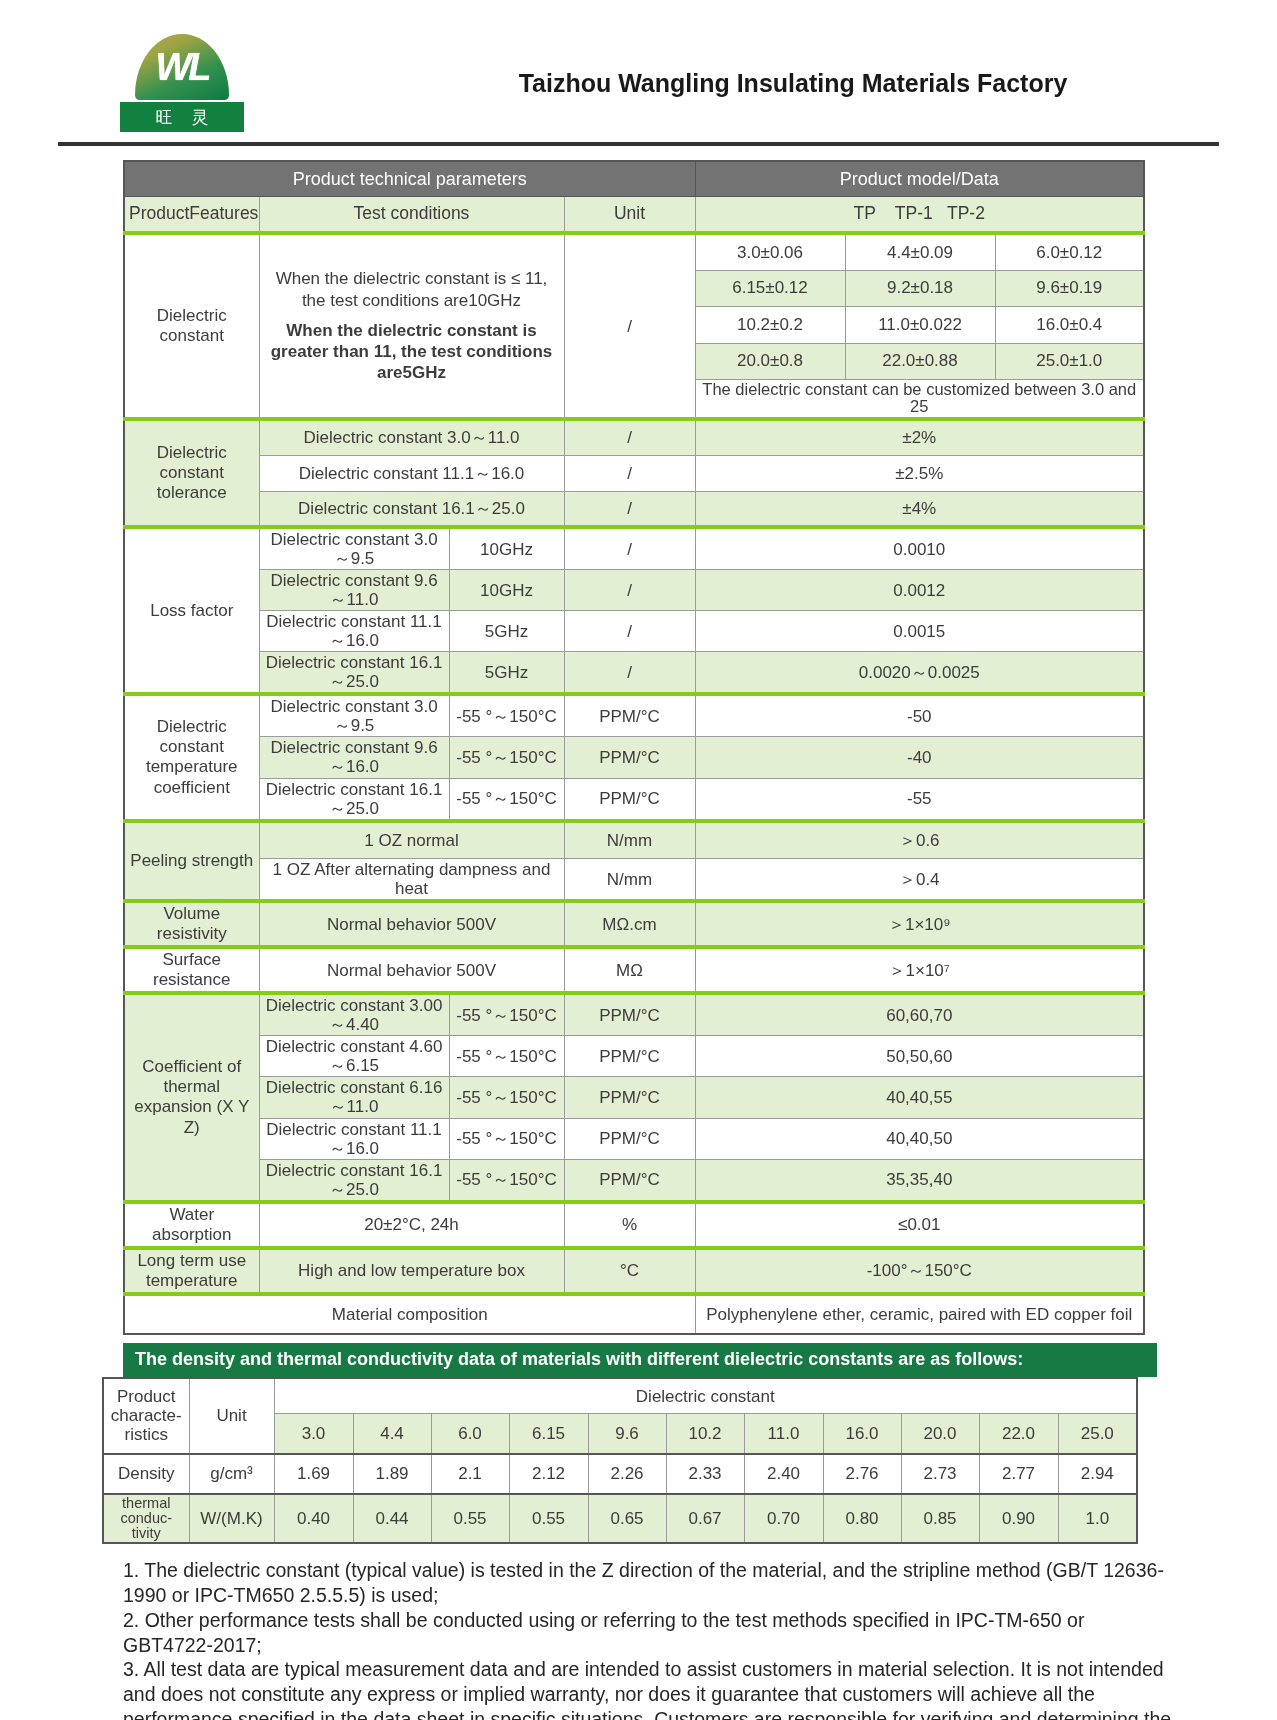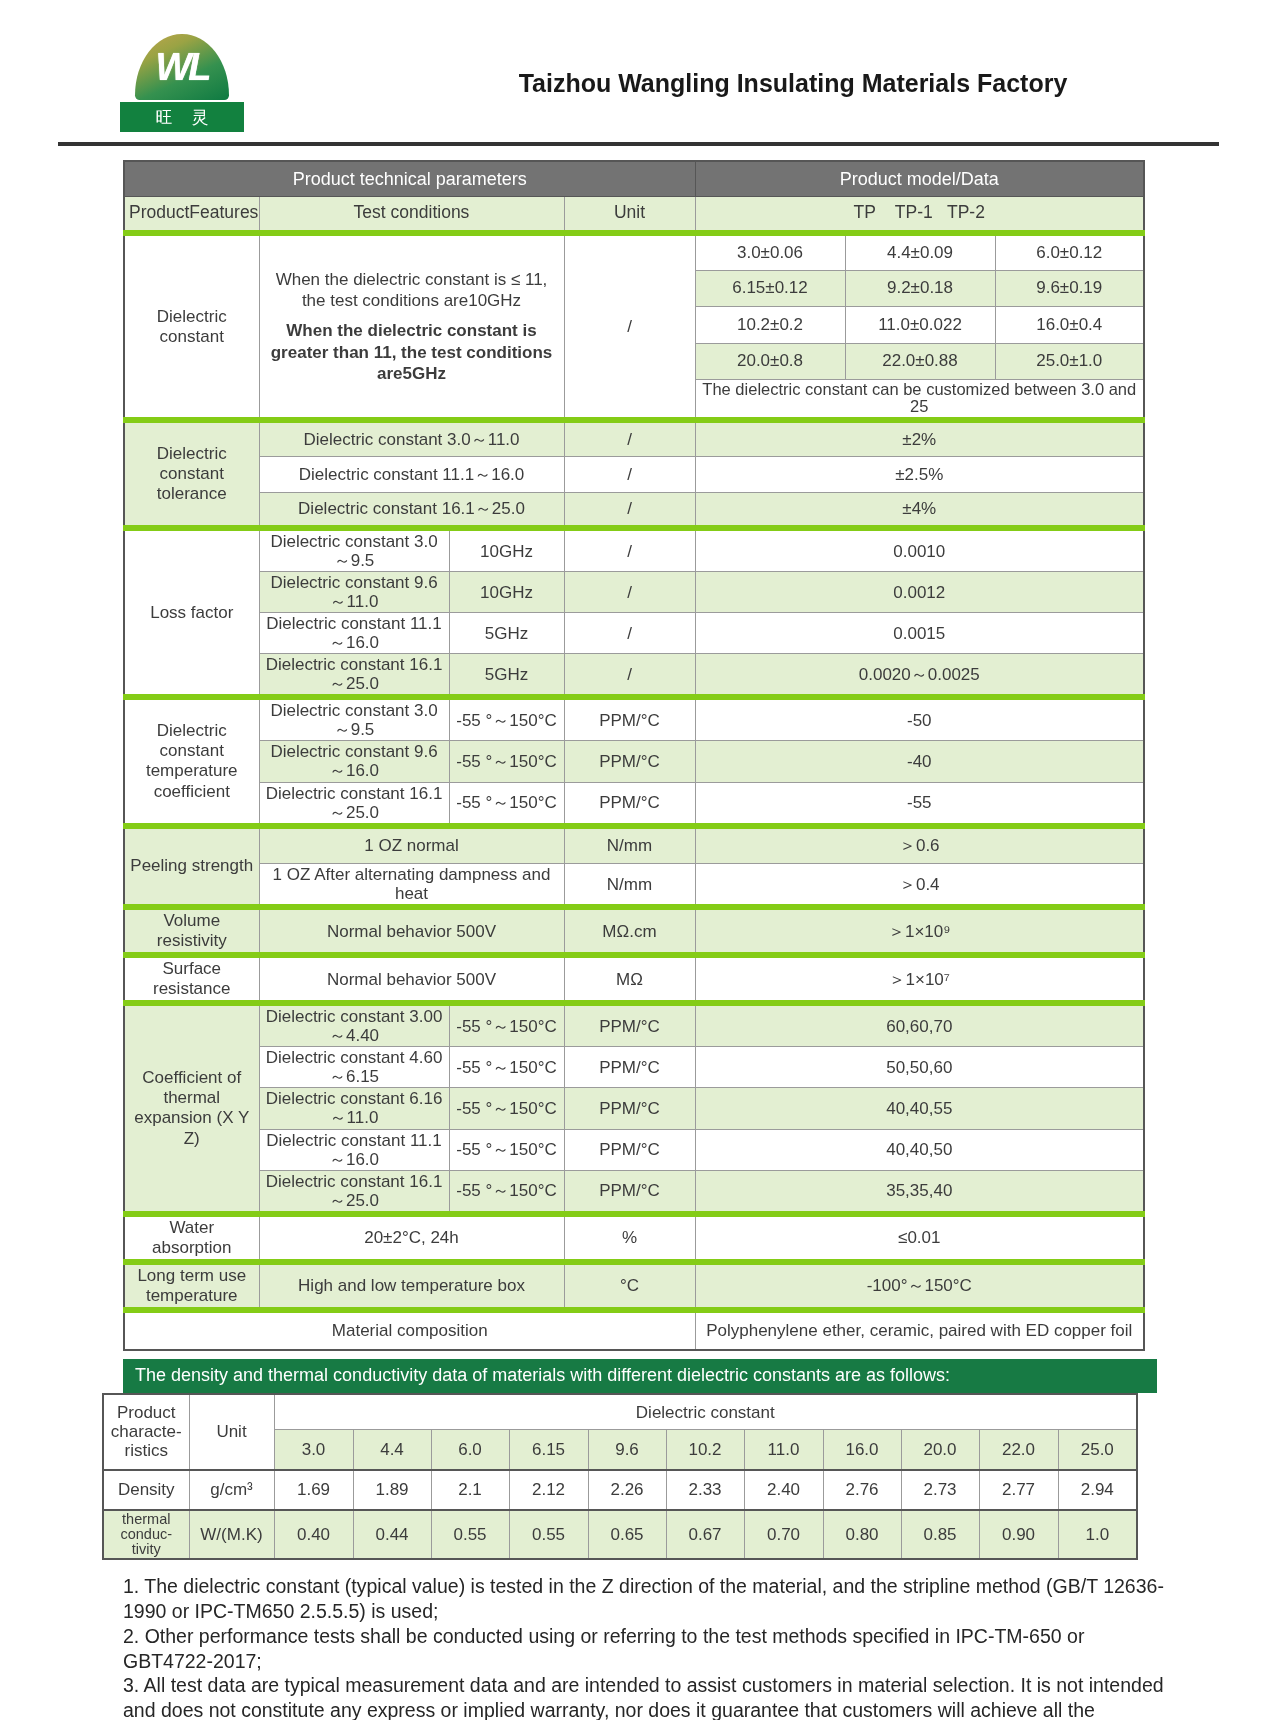--- a/index.html
+++ b/index.html
@@ -25,31 +25,31 @@
   .content { margin:14px 0 0 123px; width:1020px; }
   table { border-collapse:collapse; table-layout:fixed; width:1020px; text-align:center; }
   td { border:1px solid #9b9b9b; padding:1px 4px; vertical-align:middle;
        font-size:17px; line-height:1.12; background:#fff; }
   .spec, .den { border:2px solid #565656; }
   tr.h1 > td { background:#737373; color:#ffffff; font-size:18px; height:35px; border-color:#565656; }
   tr.h2 > td { background:#e3efd2; height:37px; font-size:17.5px; }
   tr.g > td { background:#e3efd2; }
   td.lbl { background:#ffffff; line-height:1.18; }
   td.lblg { background:#e3efd2; line-height:1.18; }
-  tr.grp > td { border-top:6px solid #84cc16; }
+  tr.grp > td { border-top:4px solid #84cc16; }
   .pre { white-space:pre-wrap; }
   .condcell div + div { margin-top:9px;font-weight:bold; }
   .condcell { line-height:1.25; padding:2px 8px; }
   .note-cell { line-height:1.08; font-size:16.5px; }
   .r32{height:32px}.r33{height:33px}.r36{height:36px}.r37{height:37px}
   .r38{height:38px}.r40{height:40px}.r44{height:44px}
 
   
   .banner { margin:8px 0 0 123px; width:1034px; height:34px; background:#177a44;
-    color:#fff; font-size:18px; display:flex; align-items:center; padding-left:12px; }
+    color:#fff; font-size:18px; display:flex; align-items:center; padding-left:12px;font-weight:bold; }
 
   
   .den { margin:0 0 0 102px; width:1034px;border-radius:15px; }
   .den td { font-size:17px; }
   tr.thick > td { border-top:2px solid #565656; }
   td.small { font-size:14.5px; line-height:1.05; }
 
   
   .notes { margin:14px 0 0 123px; width:1052px; font-size:19.5px; line-height:1.27; color:#262626; }
 </style>

